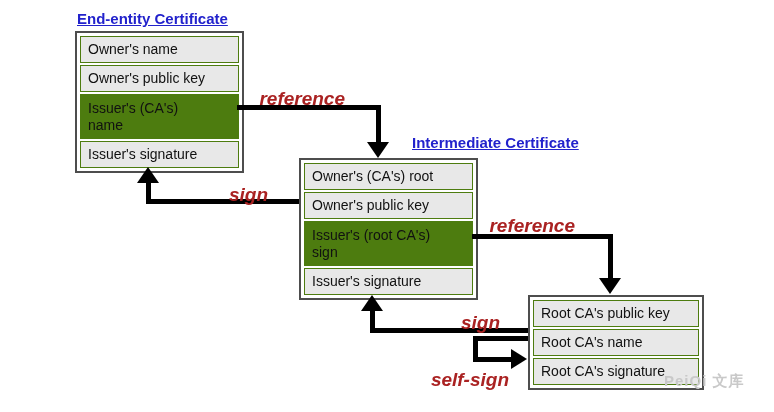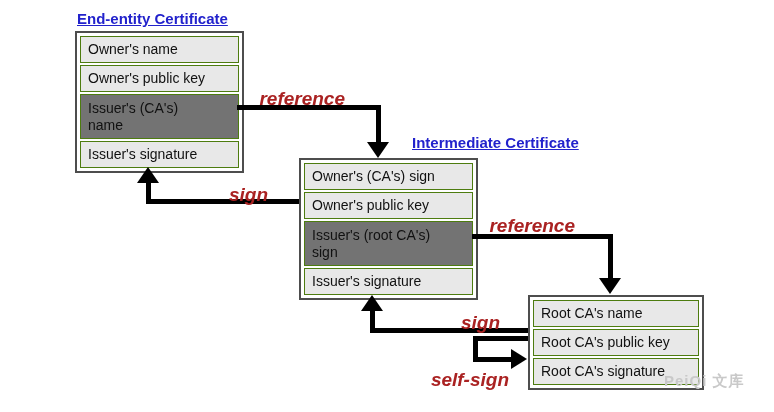--- a/index.html
+++ b/index.html
@@ -11,21 +11,21 @@
     position:absolute;font-size:15px;font-weight:bold;color:#2222cc;white-space:nowrap;text-decoration:underline;
   }
   .cert-box{
     position:absolute;border:2px solid #4d4d4d;background:#ffffff;padding:1px;box-sizing:content-box;
   }
   .row{
     border:1px solid #4d7c0f;background:#e8e8e8;margin:2px;height:27px;
     display:flex;align-items:center;padding-left:7px;font-size:14px;color:#111;
     white-space:pre-line;line-height:1.2;box-sizing:border-box;
   }
-  .row.dark{background:#737373;}
+  .row.dark{background:#4d7c0f;}
   .row.tall{height:45px;}
   .seg{position:absolute;background:#000000;}
   .ah{position:absolute;width:0;height:0;}
   .ah-down{border-left:11px solid transparent;border-right:11px solid transparent;border-top:16px solid #000;}
   .ah-up{border-left:11px solid transparent;border-right:11px solid transparent;border-bottom:16px solid #000;}
   .ah-right{border-top:10px solid transparent;border-bottom:10px solid transparent;border-left:16px solid #000;}
   .arrow-label{
     position:absolute;font-size:19px;font-style:italic;font-weight:bold;color:#aa2222;
     text-align:right;white-space:nowrap;
   }
@@ -44,30 +44,30 @@
   <div class="cert-box" style="left:75px;top:31px;width:163px">
     <div class="row">Owner's name</div>
     <div class="row">Owner's public key</div>
     <div class="row dark tall">Issuer's (CA's)
 name</div>
     <div class="row">Issuer's signature</div>
   </div>
 
   <div class="cert-title" style="left:412px;top:134px">Intermediate Certificate</div>
   <div class="cert-box" style="left:299px;top:158px;width:173px">
-    <div class="row">Owner's (CA's) sign</div>
+    <div class="row">Owner's (CA's) root</div>
     <div class="row">Owner's public key</div>
     <div class="row dark tall">Issuer's (root CA's)
 sign</div>
     <div class="row">Issuer's signature</div>
   </div>
 
   <div class="cert-box" style="left:528px;top:295px;width:170px">
+    <div class="row">Root CA's public key</div>
     <div class="row">Root CA's name</div>
-    <div class="row">Root CA's public key</div>
     <div class="row">Root CA's signature</div>
   </div>
 
   <div class="seg" style="left:237px;top:105px;width:144px;height:5px"></div>
   <div class="seg" style="left:376px;top:105px;width:5px;height:39px"></div>
   <div class="ah ah-down" style="left:367px;top:142px"></div>
   <div class="arrow-label" style="left:250px;top:88px;width:95px">reference</div>
 
   <div class="ah ah-up" style="left:137px;top:167px"></div>
   <div class="seg" style="left:146px;top:182px;width:5px;height:22px"></div>

